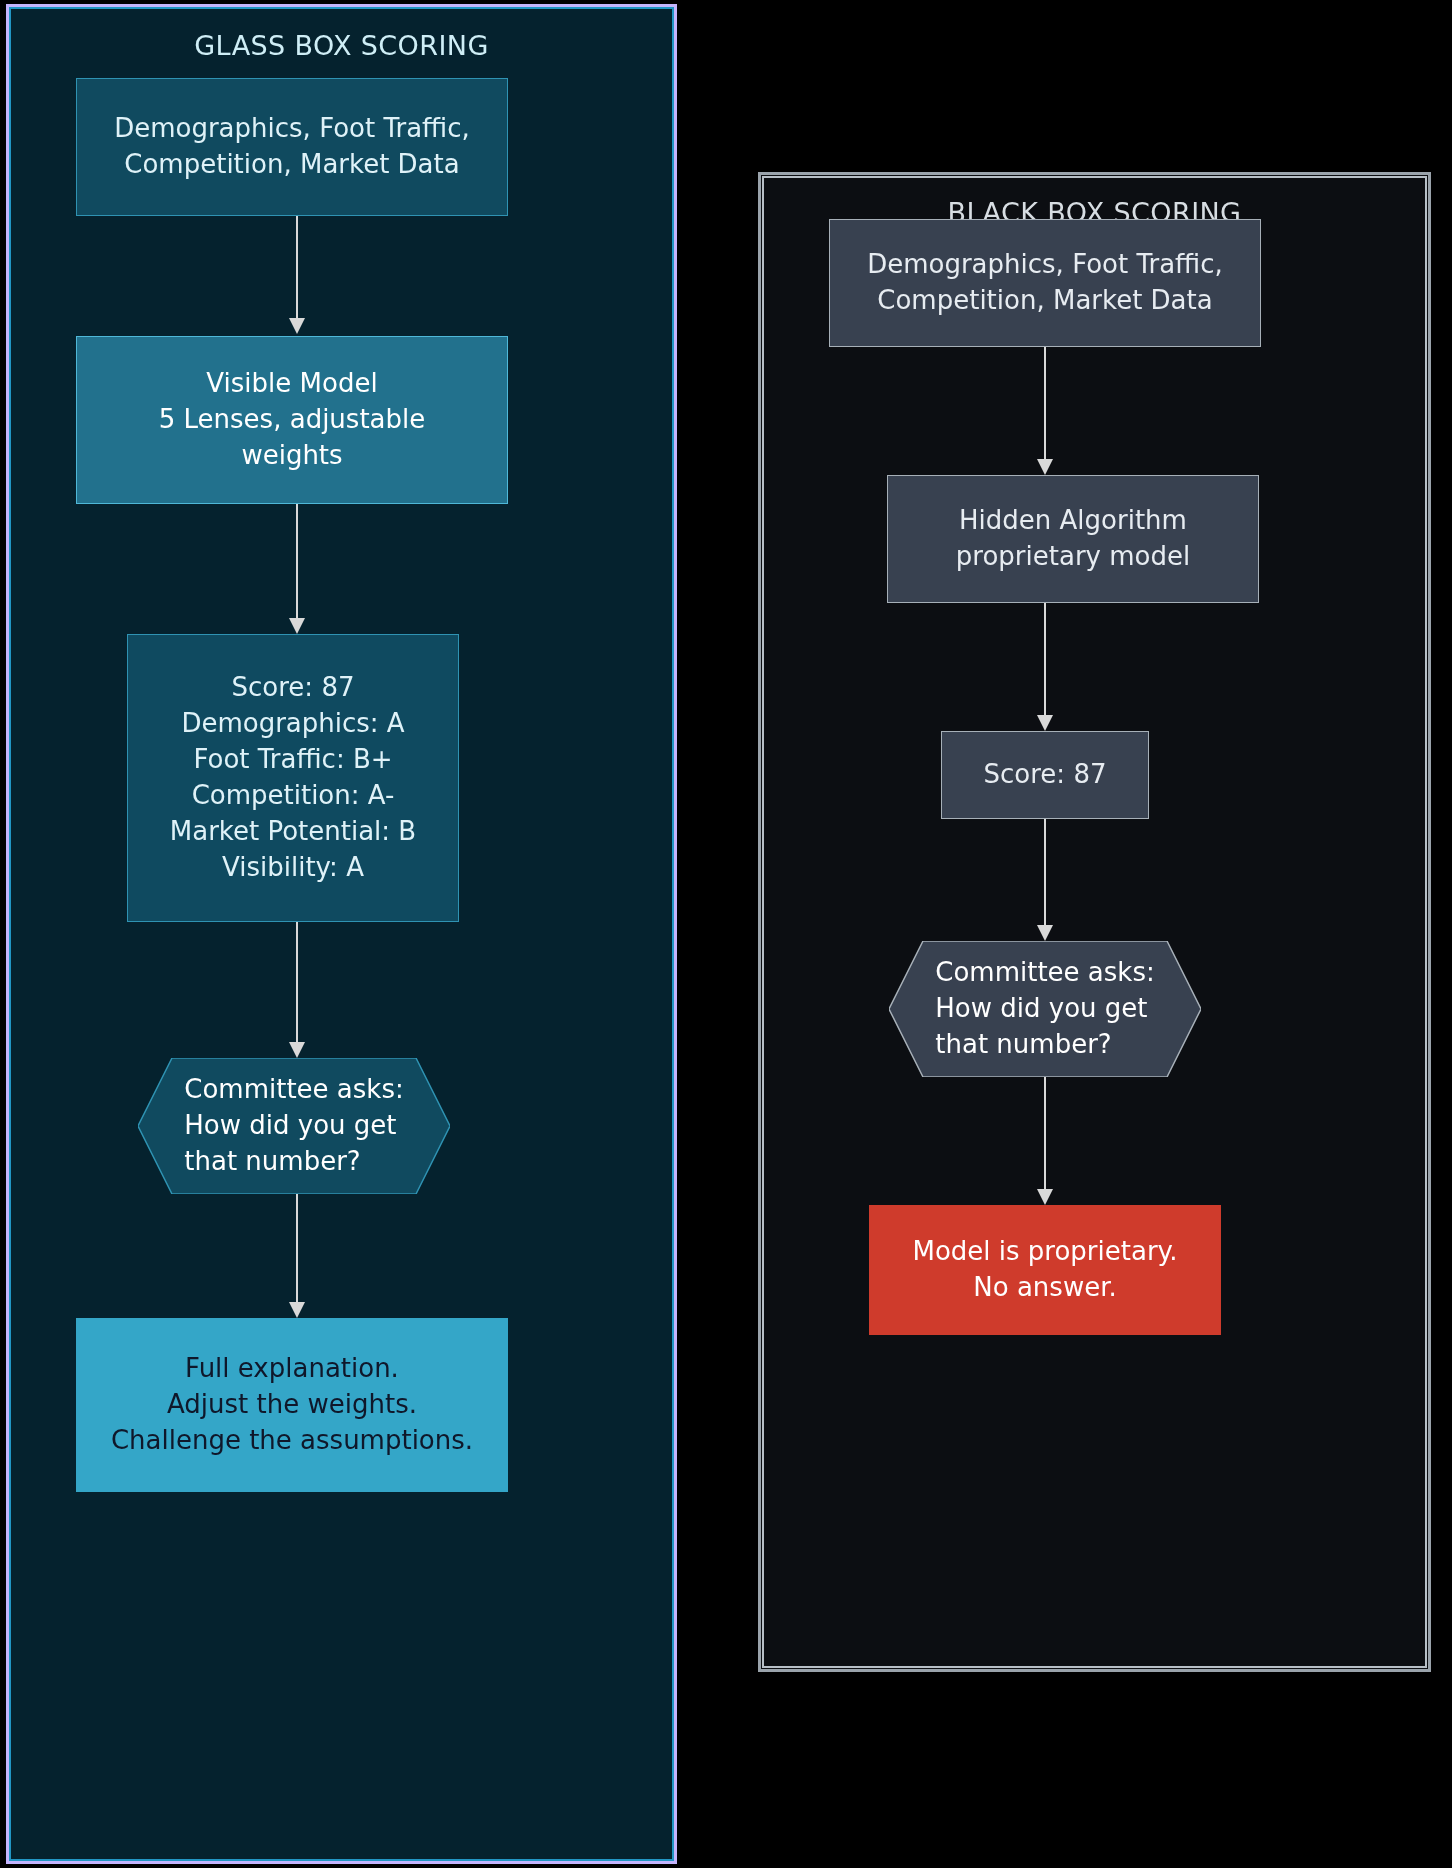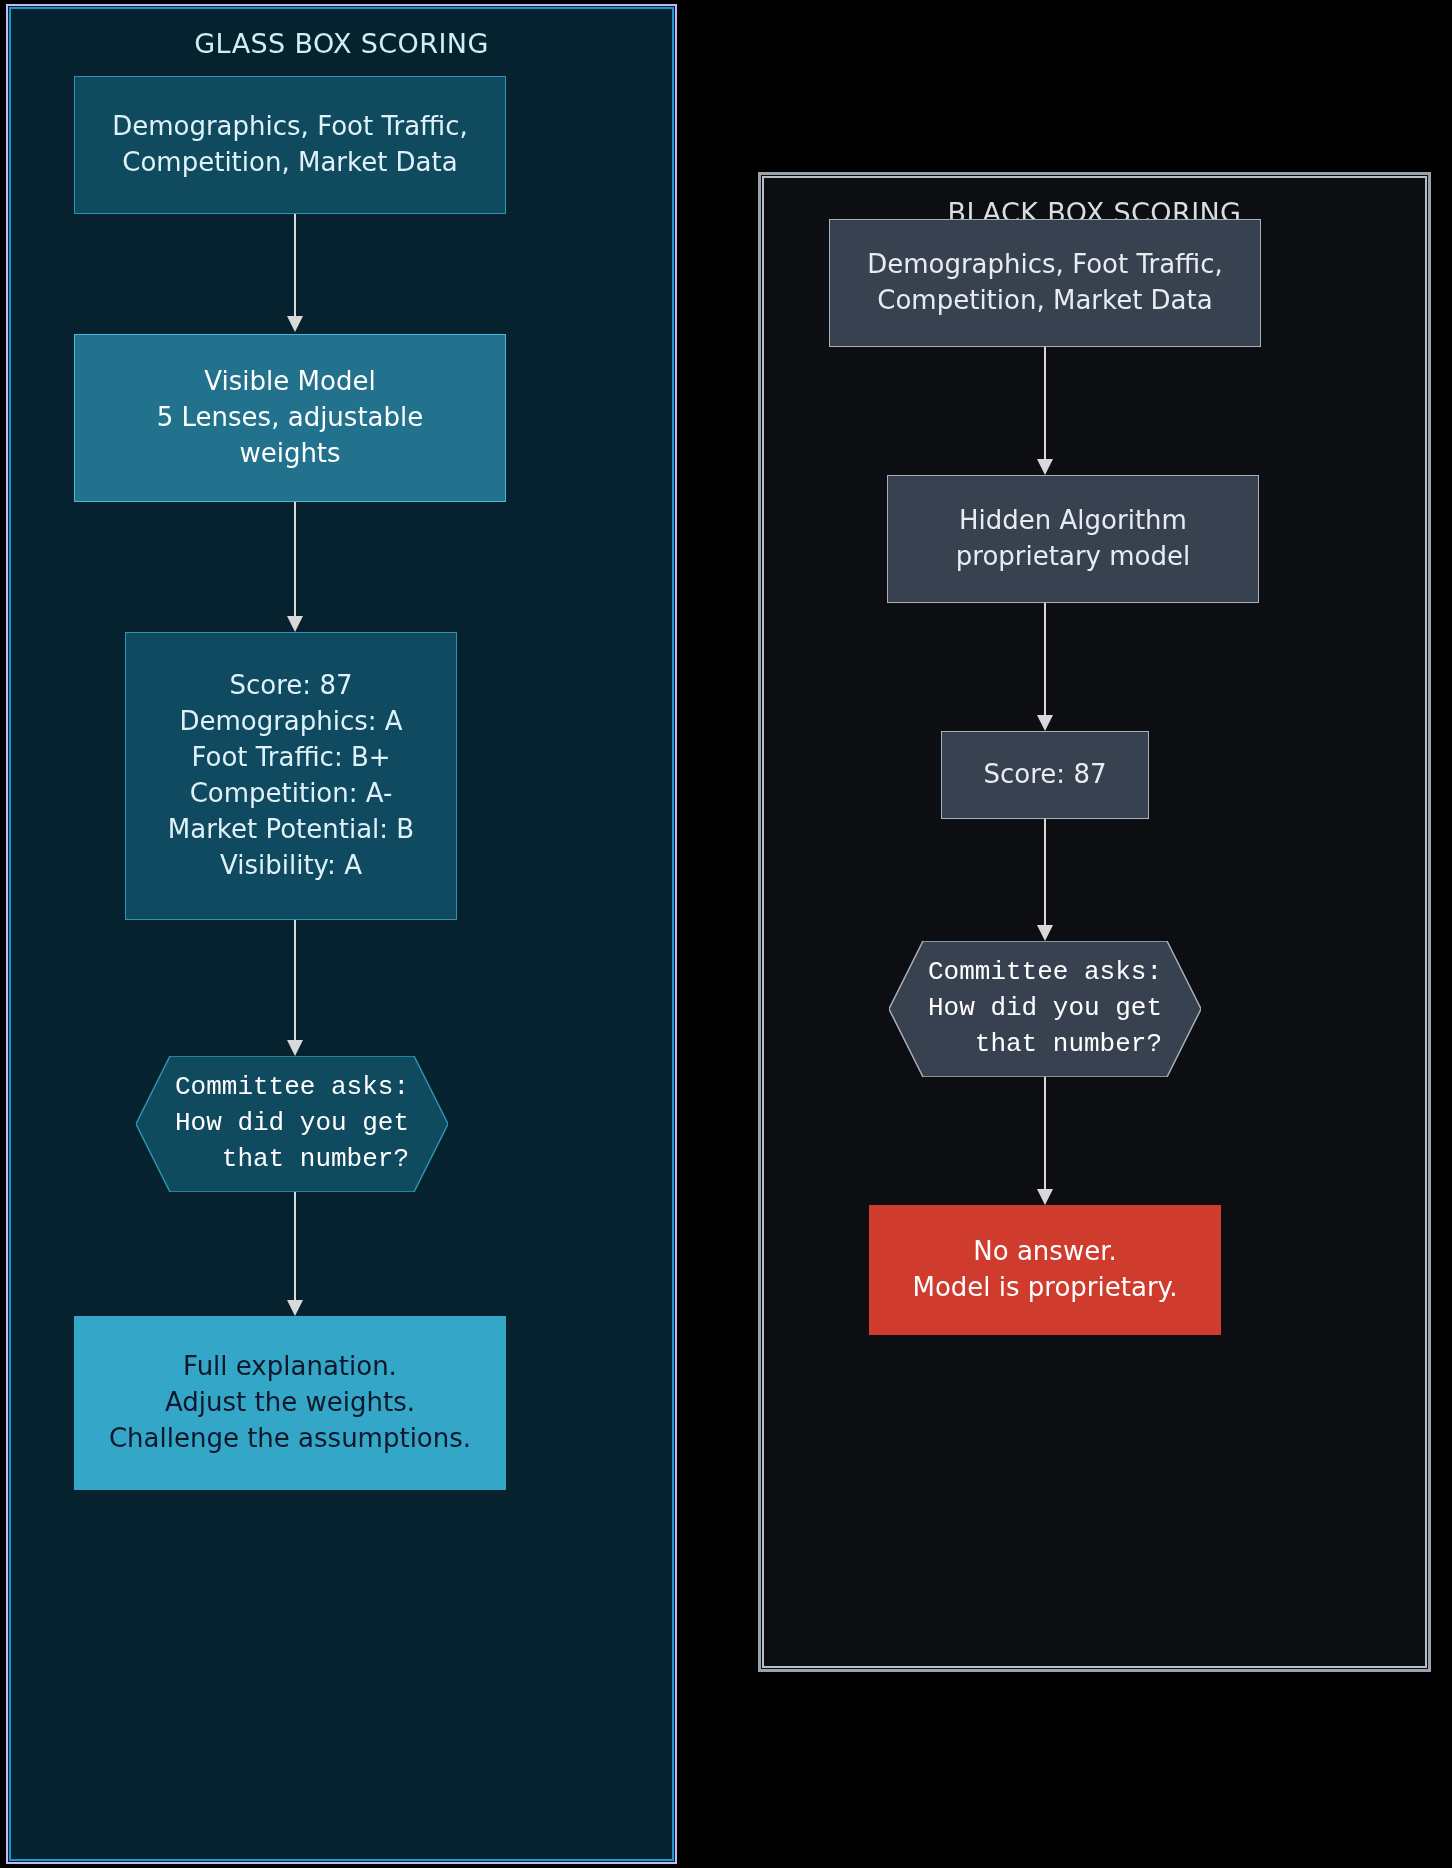--- a/index.html
+++ b/index.html
@@ -20,21 +20,21 @@
     box-sizing: border-box;
   }
 
   
   #glass-panel {
     left: 6px;
     top: 4px;
     width: 671px;
     height: 1860px;
     background: #05222e;
-    border: 2px solid #c4b5fd;
+    border: 4px solid #c4b5fd;
     outline: 2px solid #2196c4;
     outline-offset: -5px;
   }
   #glass-panel .panel-title {
     position: absolute;
     top: 22px;
     left: 0;
     width: 100%;
     text-align: center;
     color: #cfeef6;
@@ -121,25 +121,24 @@
   .hex-wrap {
     position: absolute;
   }
   .hex-wrap svg { display: block; }
   .hex-text {
     position: absolute;
     inset: 0;
     display: flex;
     align-items: center;
     justify-content: center;
-    text-align: right;
+    text-align: left;
     font-size: 26px;
     line-height: 1.38;
     pointer-events: none;
-    font-family: Liberation Mono, monospace;
   }
   .hex-text.glass { color: #ffffff; }
   .hex-text.black { color: #ffffff; }
 
   
   .connector {
     position: absolute;
   }
   .connector svg { display: block; overflow: visible; }
 </style>
@@ -287,18 +286,18 @@
 
   <div class="connector" style="left:272px; top:902px; width:24px; height:128px;">
     <svg width="24" height="128" viewBox="0 0 24 128">
       <line x1="12" y1="0" x2="12" y2="114" stroke="#d9d9d9" stroke-width="2"></line>
       <polygon points="4,112 20,112 12,128" fill="#d9d9d9"></polygon>
     </svg>
   </div>
 
   <div class="node b-red" style="left:108px; top:1030px; width:352px; height:130px;">
     <div class="lines">
+      <div>Model is proprietary.</div>
       <div>No answer.</div>
-      <div>Model is proprietary.</div>
     </div>
   </div>
 
 </div>
 
 </body></html>

